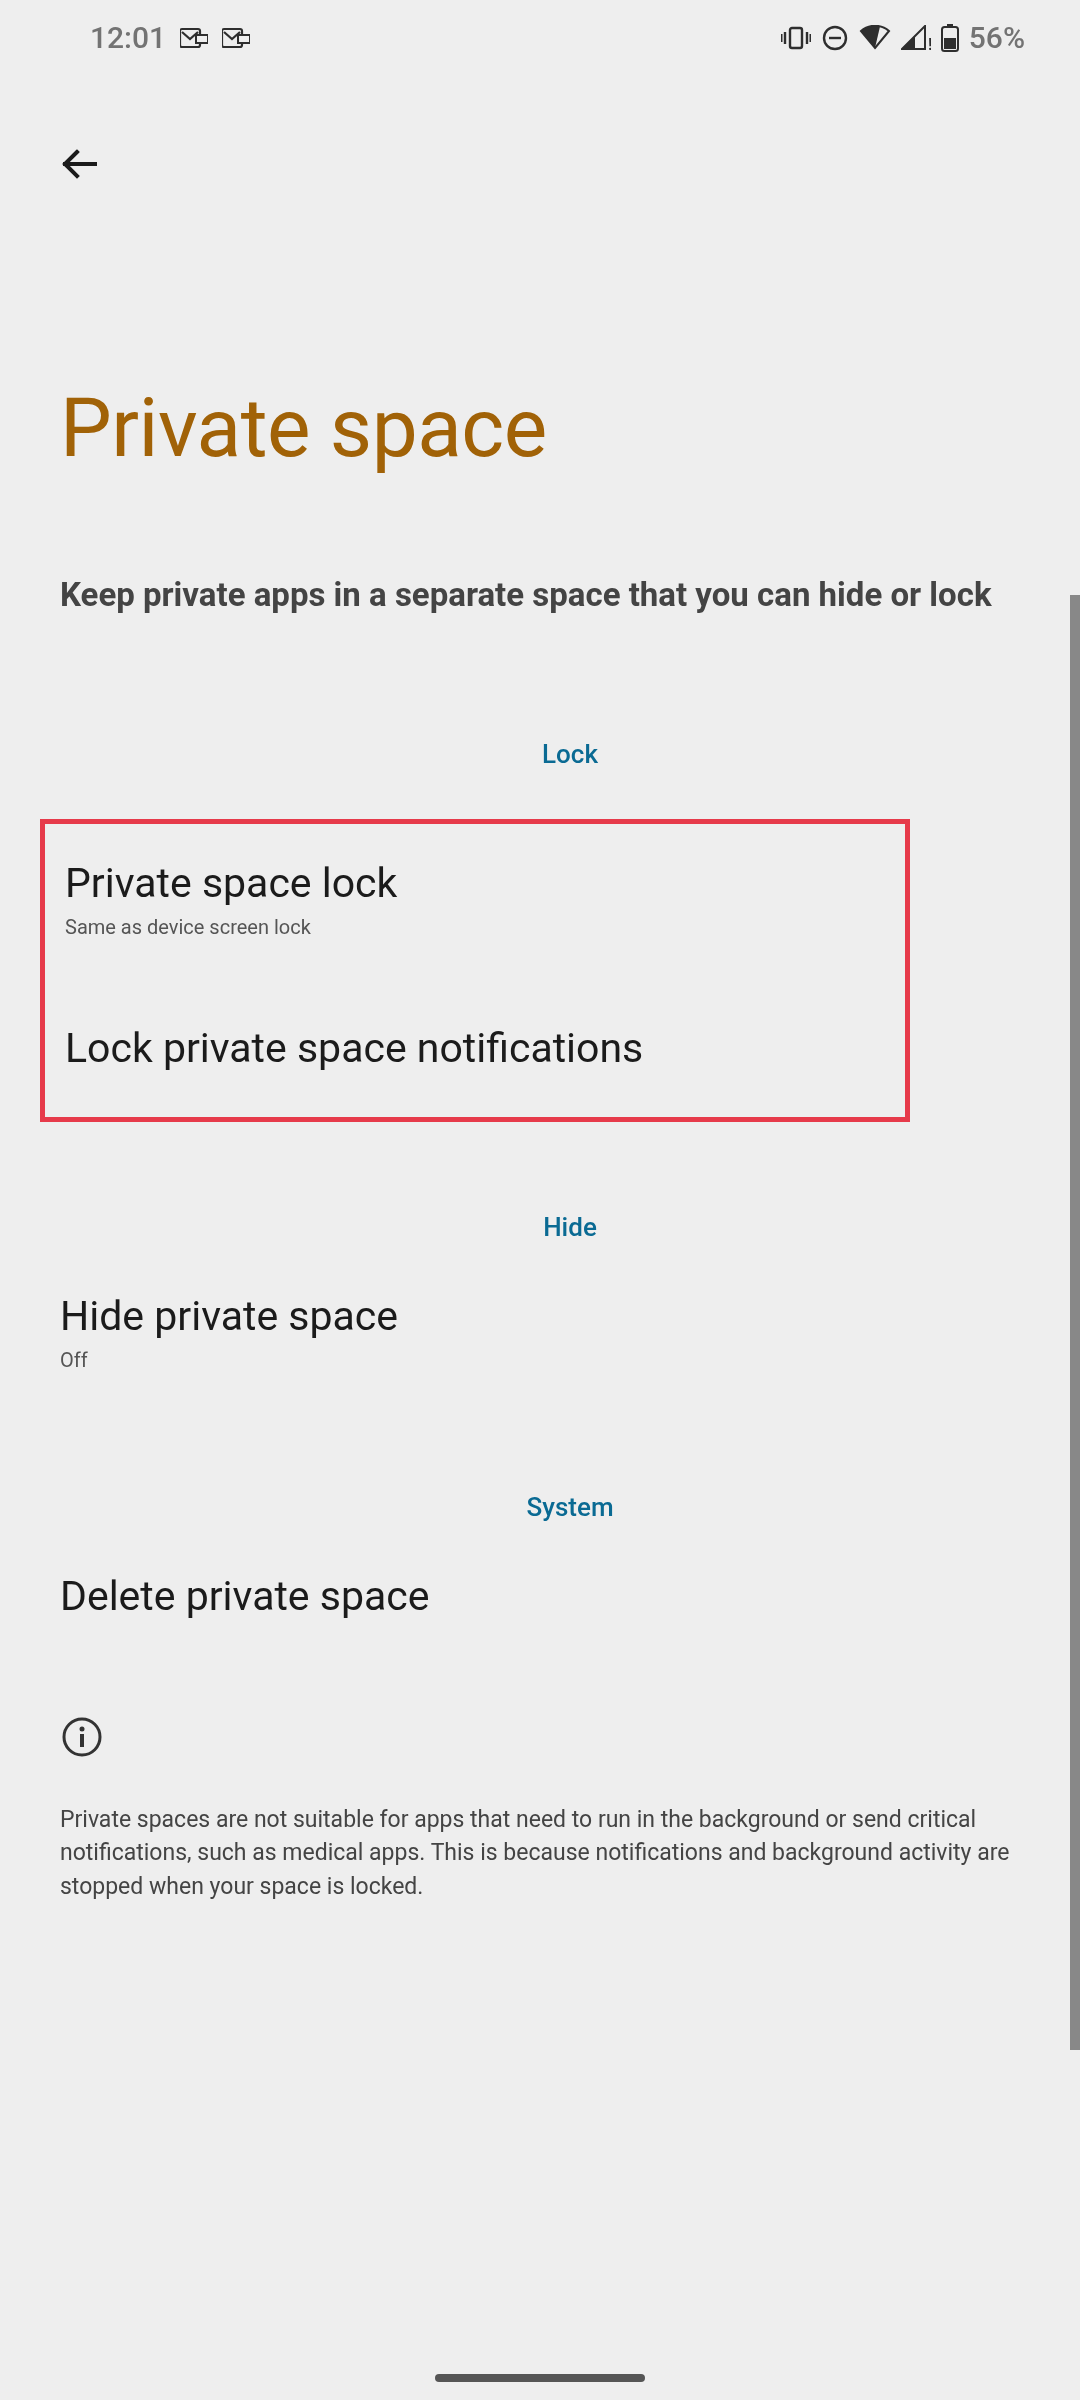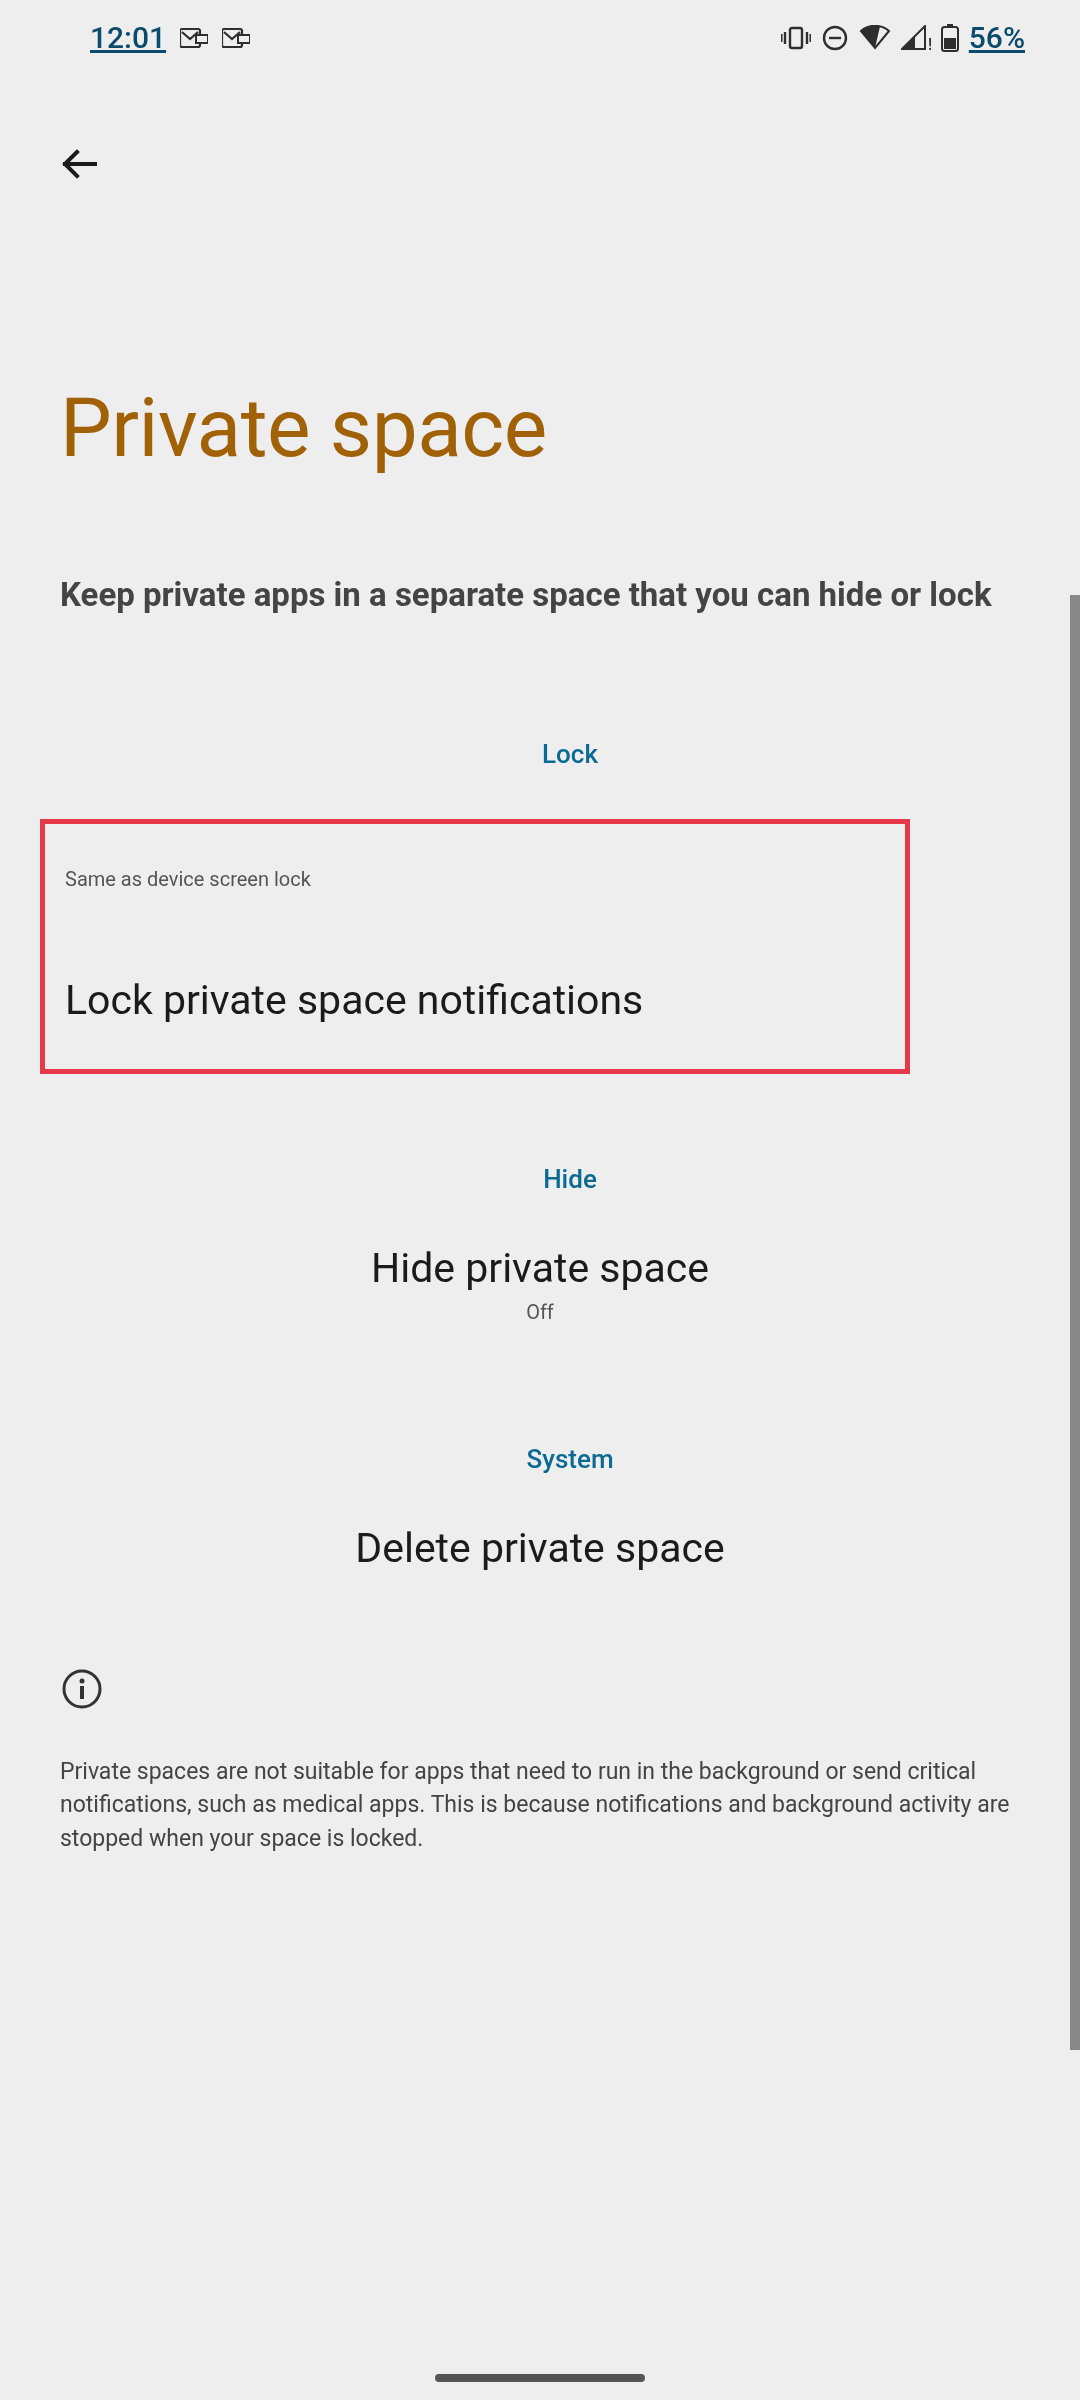--- a/index.html
+++ b/index.html
@@ -12,22 +12,21 @@
       position: relative;
       overflow: hidden;
     }
     .status-bar {
       display: flex;
       justify-content: space-between;
       align-items: center;
       padding: 20px 55px 10px 90px;
       font-size: 30px;
       font-weight: 500;
-      color: #0c4a6e;
-      text-decoration: underline;
+      color: #737373;
     }
     .status-left { display: flex; align-items: center; gap: 14px; }
     .status-right { display: flex; align-items: center; gap: 10px; }
     .sb-icon { display: inline-flex; align-items: center; justify-content: center; }
     .back-btn {
       margin: 60px 0 0 40px;
       width: 80px; height: 80px;
       display: flex; align-items: center; justify-content: center;
       border: none; background: transparent;
     }
@@ -66,21 +65,20 @@
     }
     .highlight-box .setting-item {
       padding-left: 20px;
     }
     .setting-item + .setting-item {
       margin-top: 45px;
     }
     .outside-item {
       padding: 0 60px;
       margin-top: 50px;
-      text-align: center;
     }
     .setting-title {
       font-size: 41px;
       font-weight: 400;
       color: #1b1b1b;
     }
     .setting-sub {
       font-size: 20px;
       color: #555;
       margin-top: 8px;
@@ -187,20 +185,21 @@
   </span>
 </button>
 
 <h1 class="page-title">Private space</h1>
 <p class="page-subtitle">Keep private apps in a separate space that you can hide or lock</p>
 
 <div class="section-header lock">Lock</div>
 
 <div class="highlight-box">
   <div class="setting-item">
+    <div class="setting-title">Private space lock</div>
     <div class="setting-sub">Same as device screen lock</div>
   </div>
   <div class="setting-item">
     <div class="setting-title">Lock private space notifications</div>
   </div>
 </div>
 
 <div class="section-header hide">Hide</div>
 <div class="outside-item">
   <div class="setting-title">Hide private space</div>

